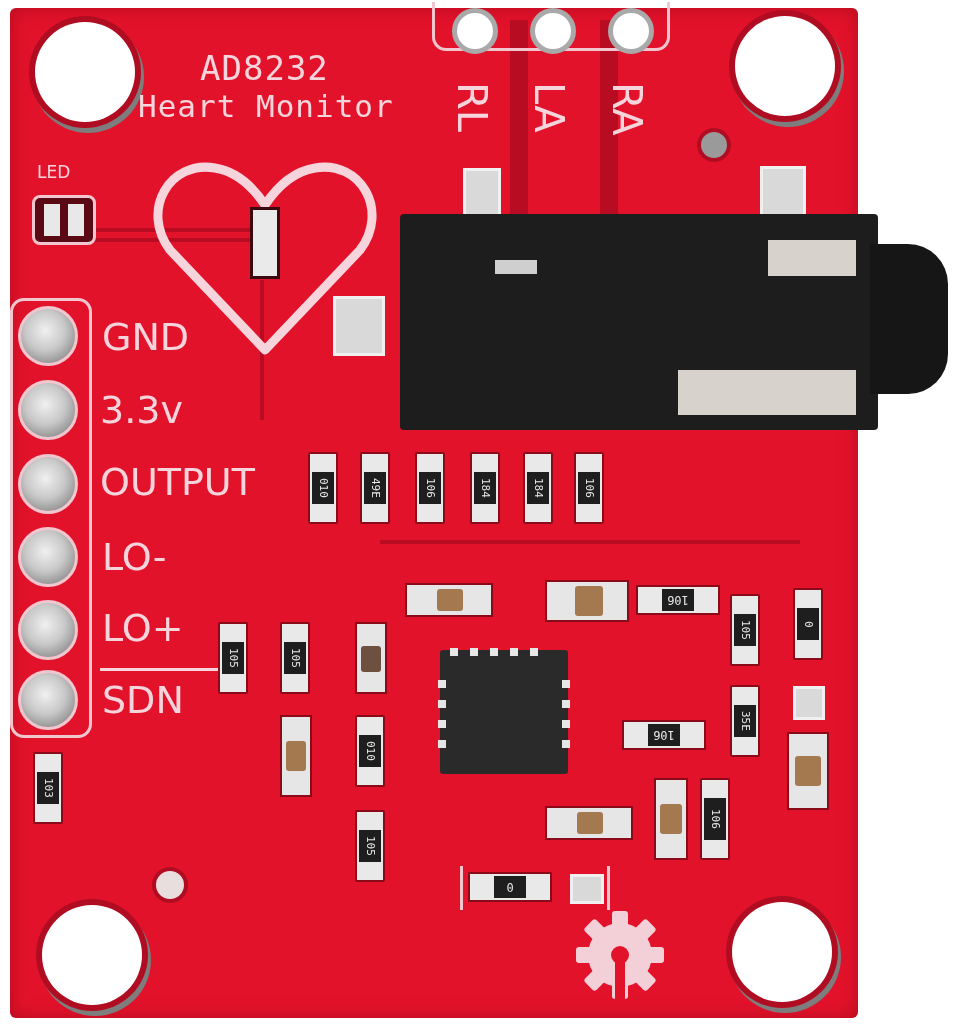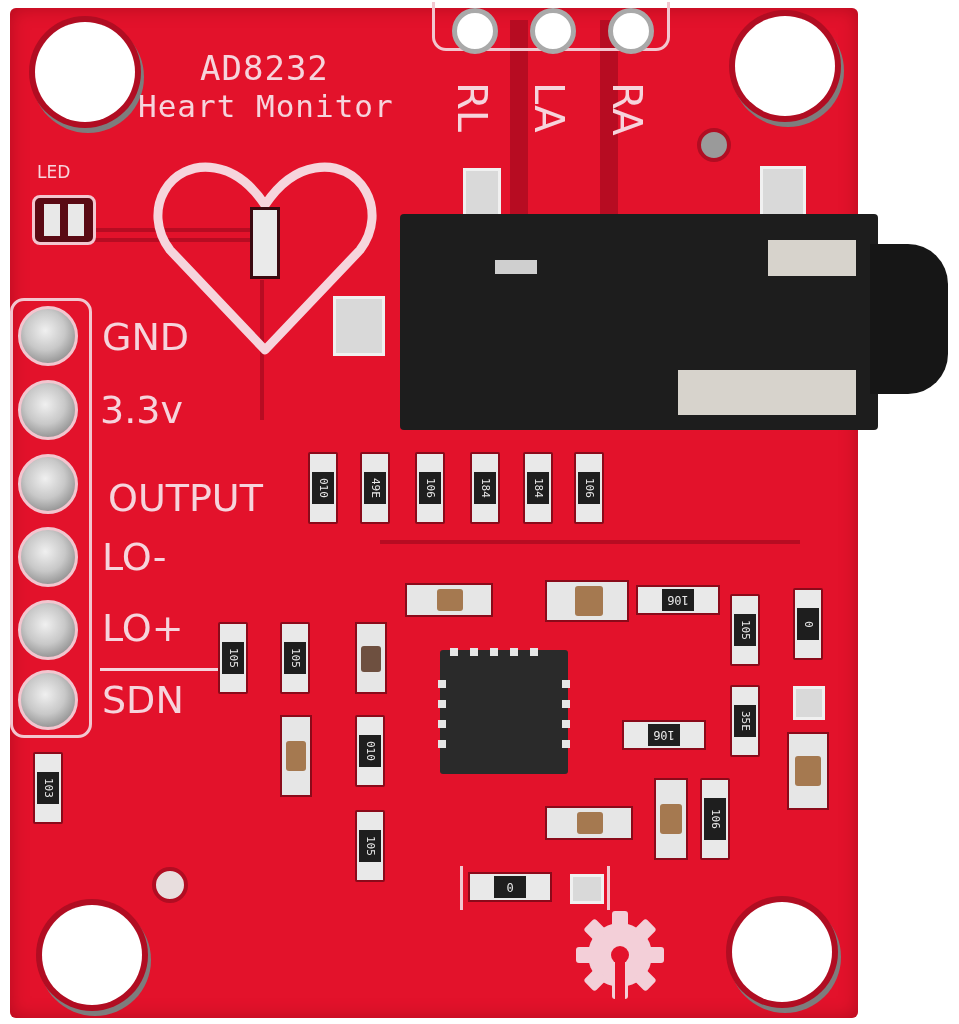--- a/index.html
+++ b/index.html
@@ -91,21 +91,21 @@
 <div class="pinbox"></div>
 <div class="pin" style="left:18px;top:306px;"></div>
 <div class="pin" style="left:18px;top:380px;"></div>
 <div class="pin" style="left:18px;top:454px;"></div>
 <div class="pin" style="left:18px;top:527px;"></div>
 <div class="pin" style="left:18px;top:600px;"></div>
 <div class="pin" style="left:18px;top:670px;"></div>
 
 <div class="pinlbl" style="left:102px;top:315px;">GND</div>
 <div class="pinlbl" style="left:100px;top:388px;">3.3v</div>
-<div class="pinlbl" style="left:100px;top:476px;margin-left:8px;">OUTPUT</div>
+<div class="pinlbl" style="left:100px;top:460px;">OUTPUT</div>
 <div class="pinlbl" style="left:102px;top:535px;">LO-</div>
 <div class="pinlbl" style="left:102px;top:606px;">LO+</div>
 <div class="pinlbl" style="left:102px;top:678px;">SDN</div>
 
 <div class="pad" style="left:463px;top:168px;width:38px;height:50px;"></div>
 <div class="pad" style="left:760px;top:166px;width:46px;height:60px;"></div>
 <div class="pad" style="left:333px;top:296px;width:52px;height:60px;"></div>
 <div class="jack"></div>
 <div class="jack-nose"></div>
 <div class="abs" style="left:768px;top:240px;width:88px;height:36px;background:#d7d3cc;"></div>

